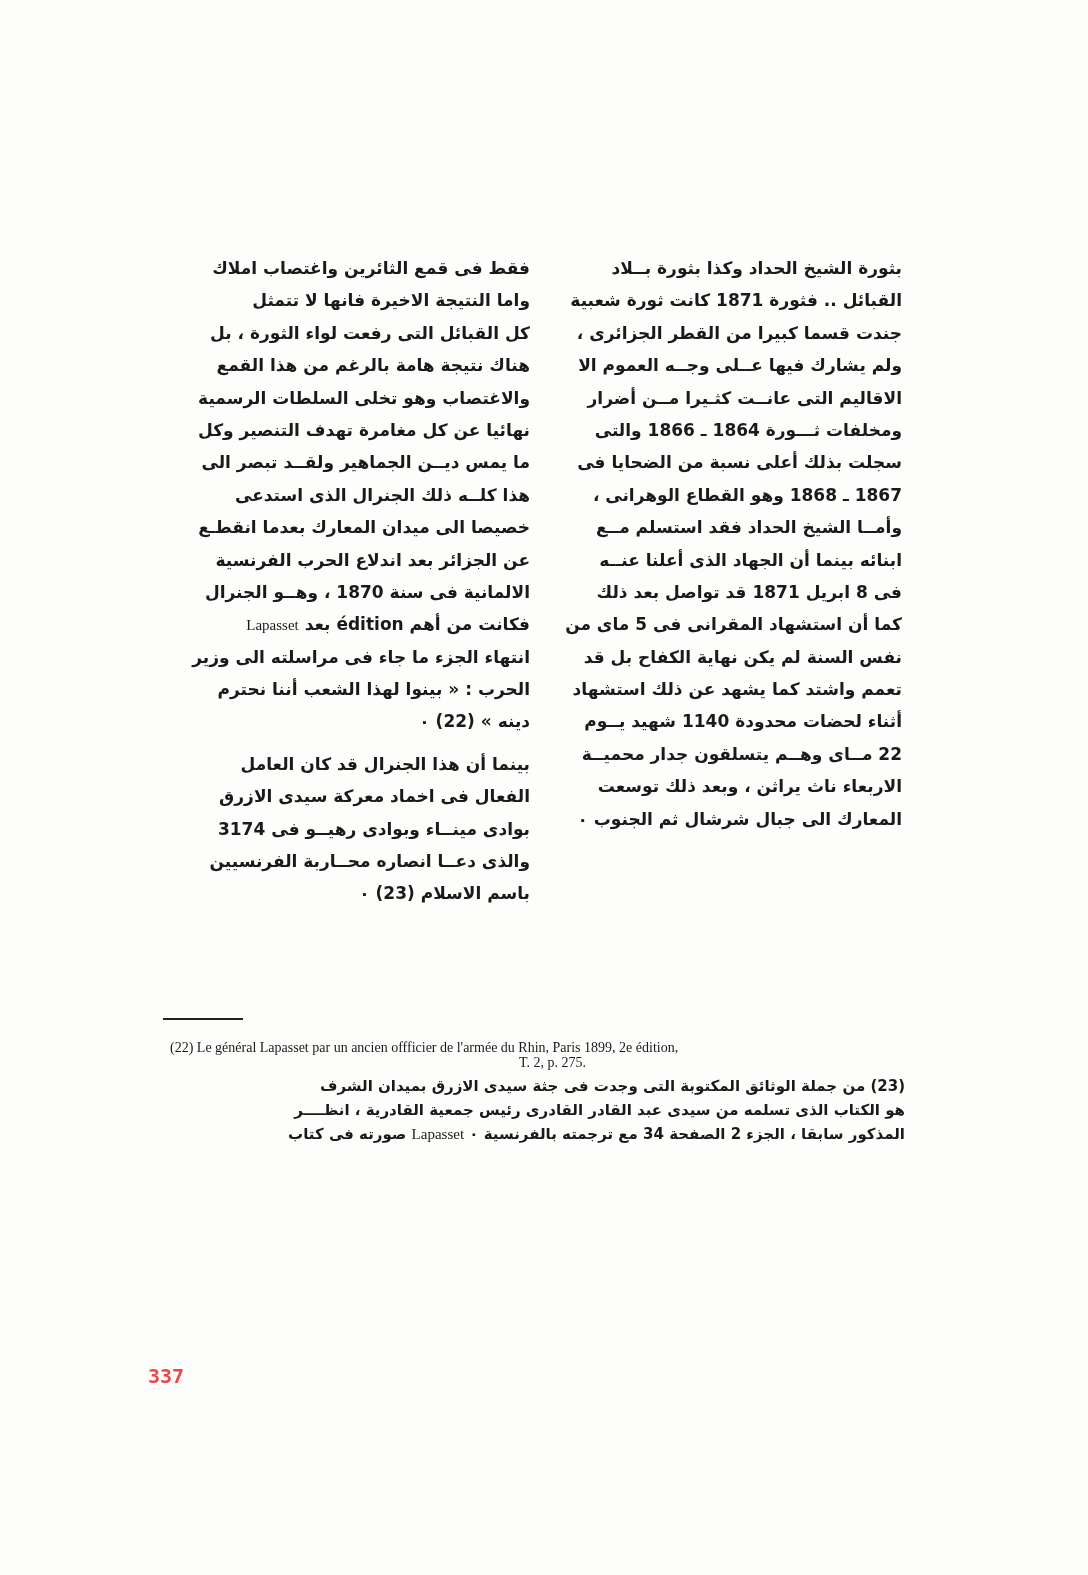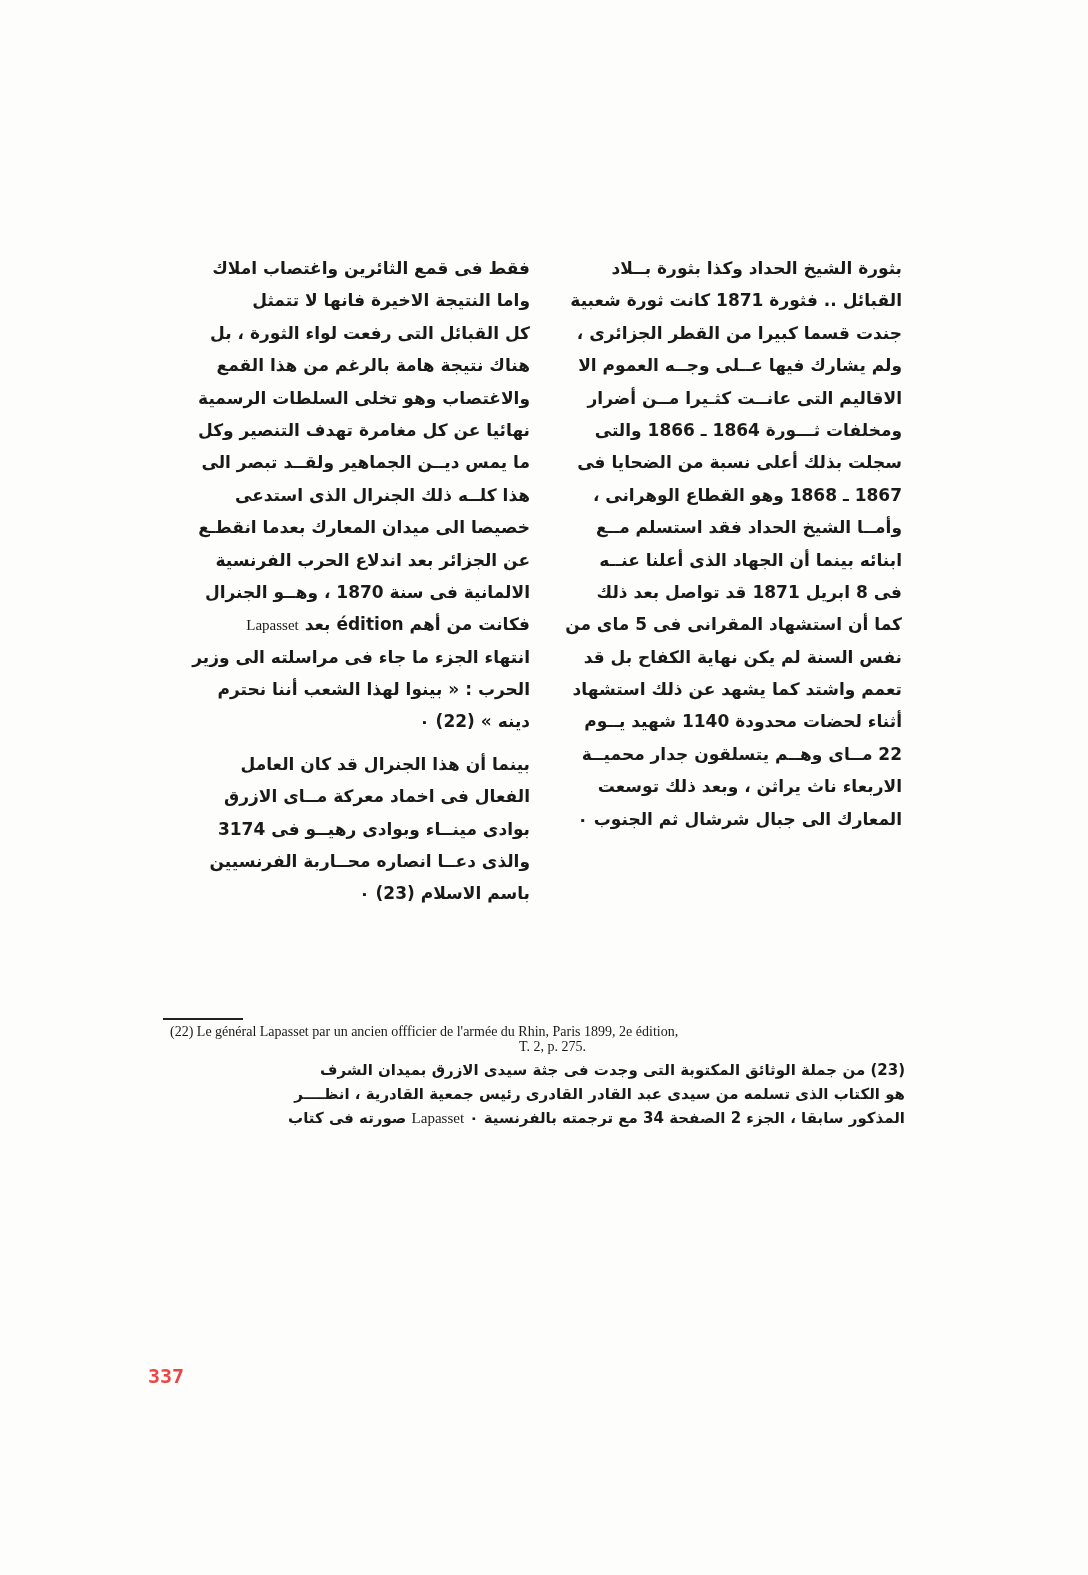--- a/index.html
+++ b/index.html
@@ -62,20 +62,21 @@
     width: 745px;
     color: #1a1a1a;
   }
   .fn-latin {
     font-family: "Liberation Serif", serif;
     font-size: 14px;
     line-height: 15px;
     direction: ltr;
     text-align: left;
     padding-left: 10px;
+    margin-top: 16px;
   }
   .fn-latin .cont {
     display: block;
     padding-left: 30px;
     text-align: center;
   }
   .fn-arabic {
     direction: rtl;
     text-align: justify;
     text-align-last: right;
@@ -139,21 +140,21 @@
         <span>فكانت من أهم édition بعد</span>
         <span class="latin">Lapasset</span>
       </span>
       <span class="line">انتهاء الجزء ما جاء فى مراسلته الى وزير</span>
       <span class="line">الحرب : « بينوا لهذا الشعب أننا نحترم</span>
       <span class="line">دينه » (22) ٠</span>
     </div>
     <div class="para-gap"></div>
     <div>
       <span class="line">بينما أن هذا الجنرال قد كان العامل</span>
-      <span class="line">الفعال فى اخماد معركة مــاى الازرق</span>
+      <span class="line">الفعال فى اخماد معركة سيدى الازرق</span>
       <span class="line">بوادى مينــاء وبوادى رهيــو فى 3174</span>
       <span class="line">والذى دعــا انصاره محــاربة الفرنسيين</span>
       <span class="line">باسم الاسلام (23) ٠</span>
     </div>
   </div>
 
   <div class="footnote-rule"></div>
 
   <div class="footnotes">
     <div class="fn-latin">

